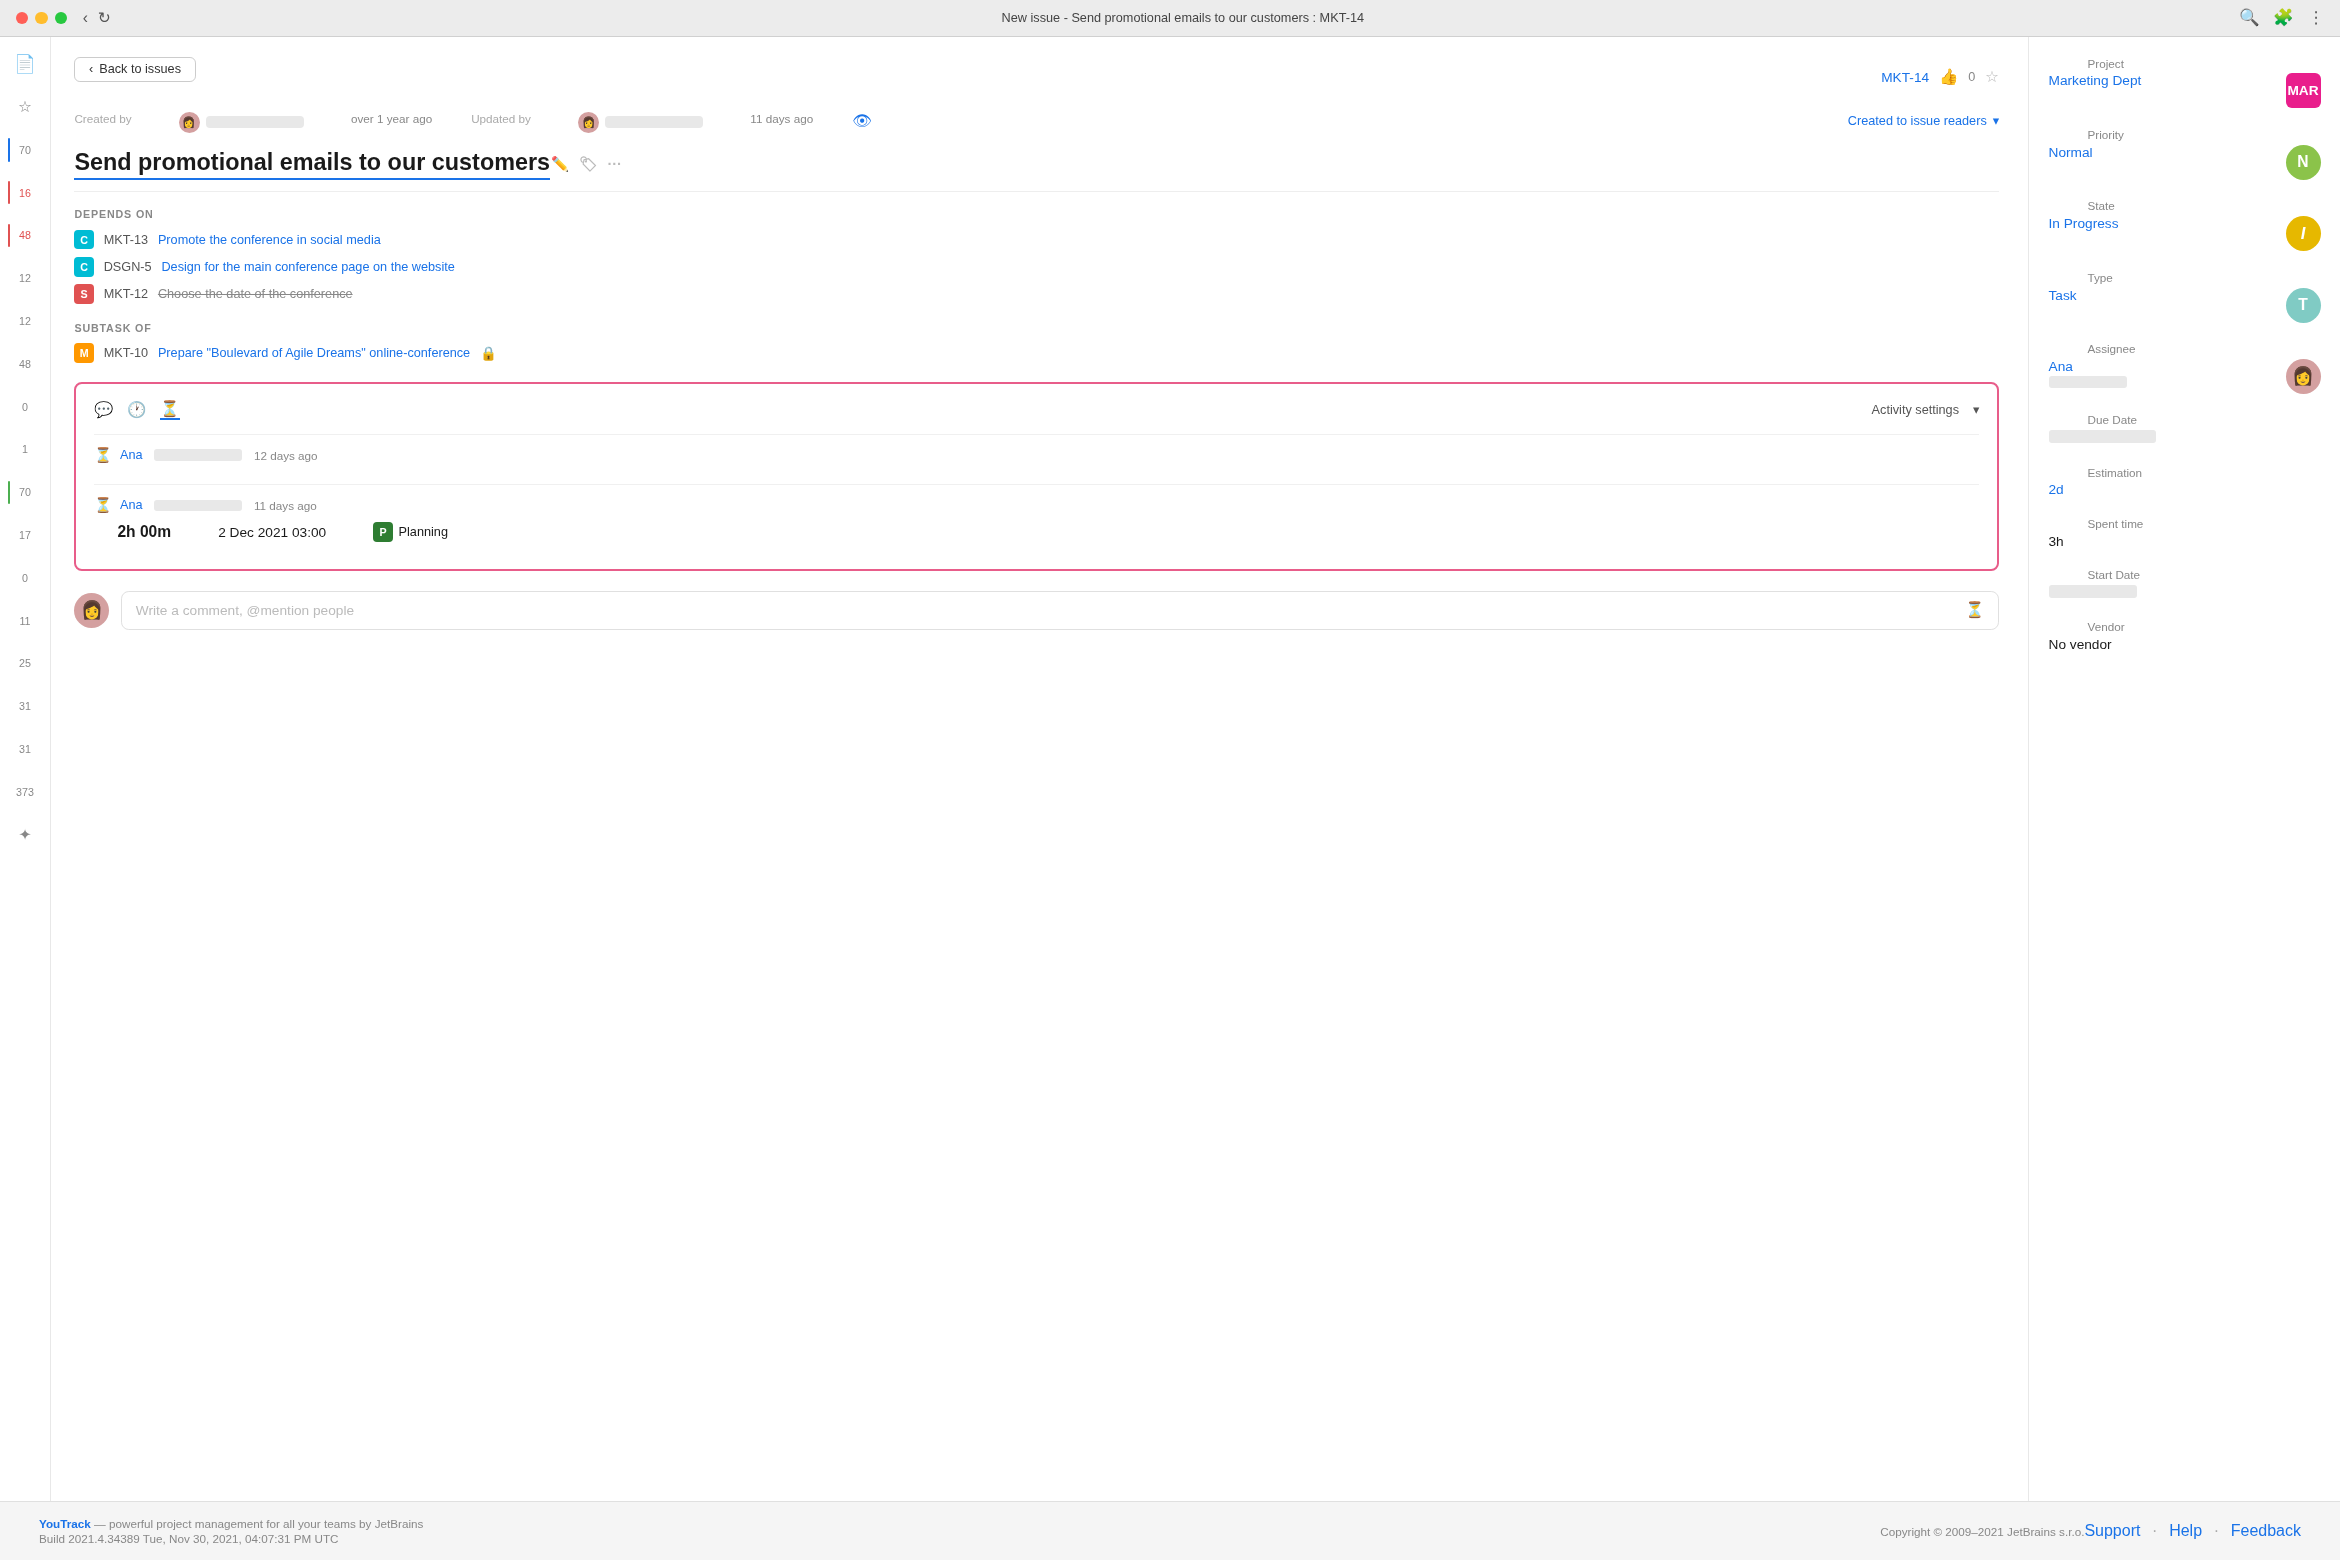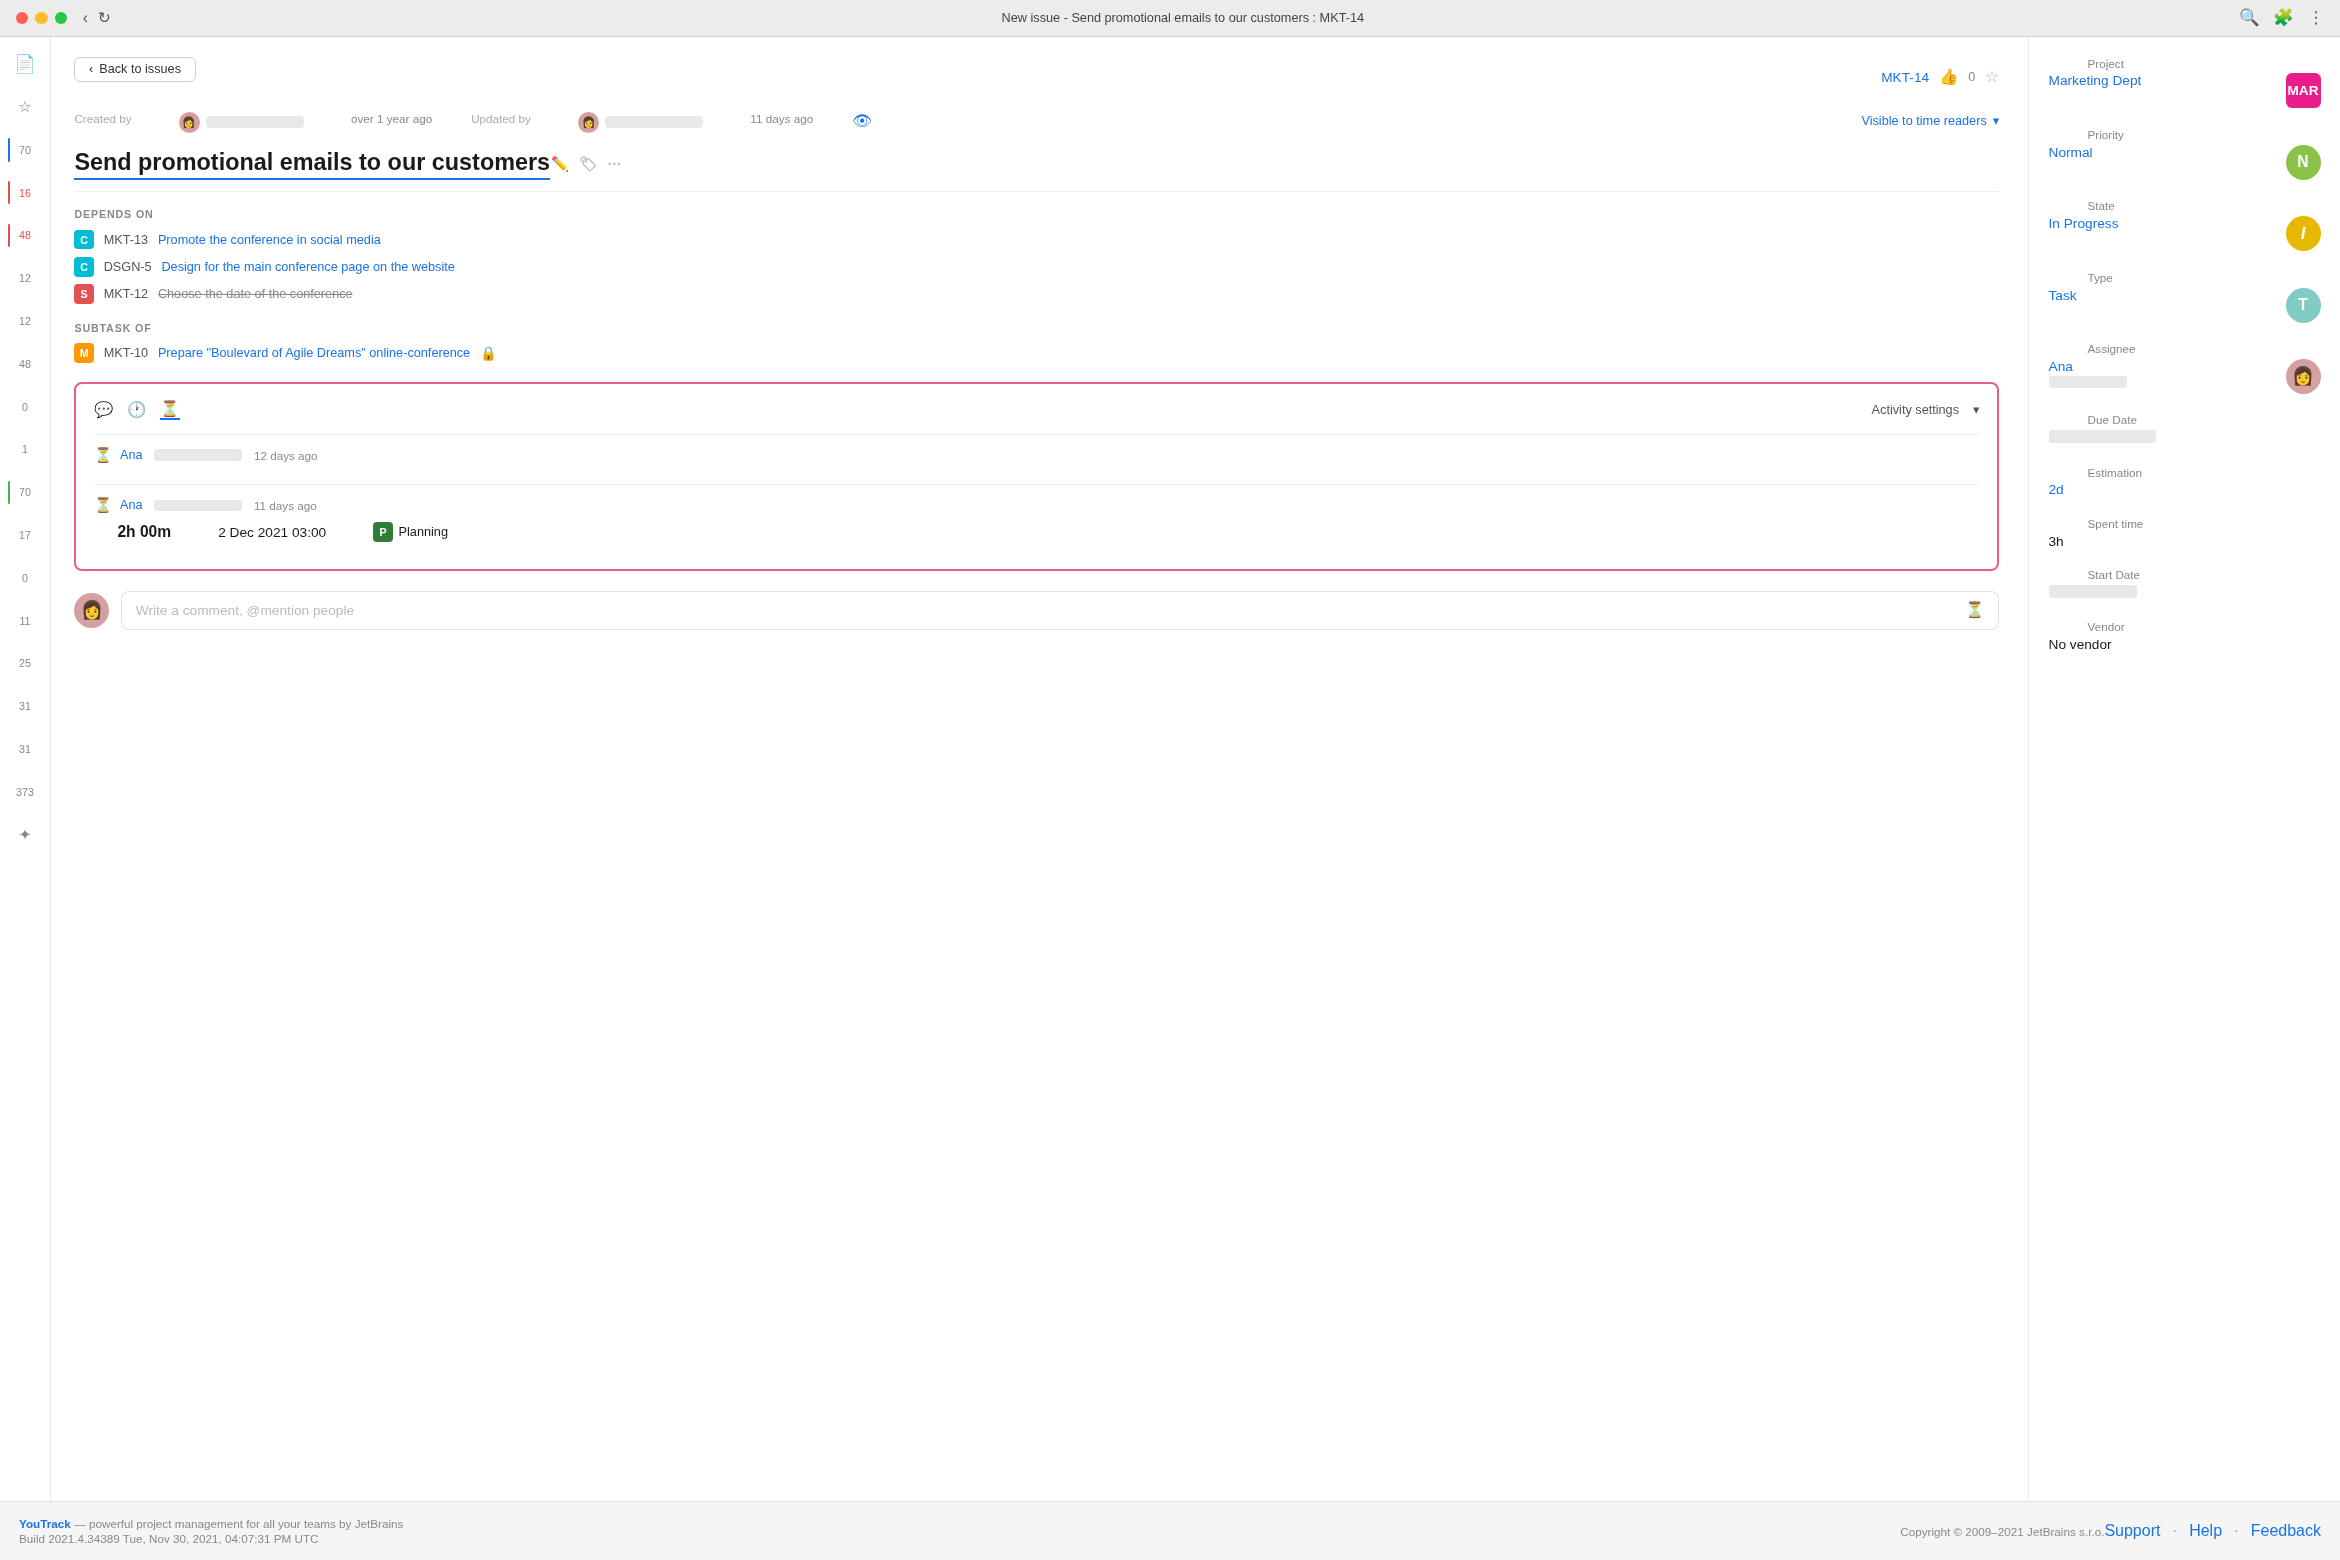--- a/index.html
+++ b/index.html
@@ -317,21 +317,21 @@
     .panel-value-blur {
       background: #e8e8e8; border-radius: 2.9px;
       height: 11.7px; display: inline-block;
     }
     
     .footer {
       background: #f5f5f5;
       border-top: 1px solid #e0e0e0;
       height: 59px;
       display: flex; align-items: center;
-      padding: 0 19px;
+      padding: 0 39px;
       font-size: 11.7px;
       color: #888;
     }
     .footer-left { display: flex; flex-direction: column; gap: 2px; }
     .footer-brand { color: #1a73e8; font-weight: 600; }
     .footer-center { flex: 1; text-align: right; }
     .footer-right { display: flex; gap: 11.7px; font-size: 16px; color: #1a73e8; }
     .footer-right span { cursor: pointer; }
     .footer-right .sep { color: #aaa; }
     
@@ -452,21 +452,21 @@
         <div class="meta-label">Updated by</div>
         <div class="meta-user">
           <div class="meta-avatar">👩</div>
           <span class="meta-username"></span>
         </div>
         <div style="font-size:11.7px;color:#888;">11 days ago</div>
       </div>
       <div style="flex:1; display:flex; justify-content:flex-end; align-items:center; gap:5.9px;">
         <span style="font-size:15.6px; color:#1a73e8;">👁</span>
         <span class="visible-badge">
-          <span>Visible to time readers</span>
+          <span>Created to issue readers</span>
           <span>▾</span>
         </span>
       </div>
     </div>
 
     <div class="issue-title">
       <span class="issue-title-text">Send promotional emails to our customers</span>
       <div class="issue-title-icons">
         <span class="icon-btn">✏️</span>
         <span class="icon-btn">🏷</span>

